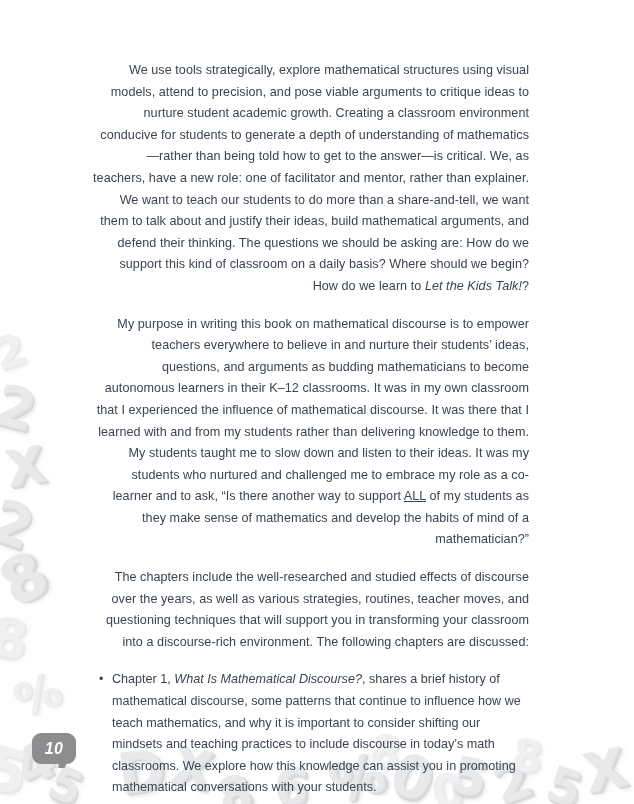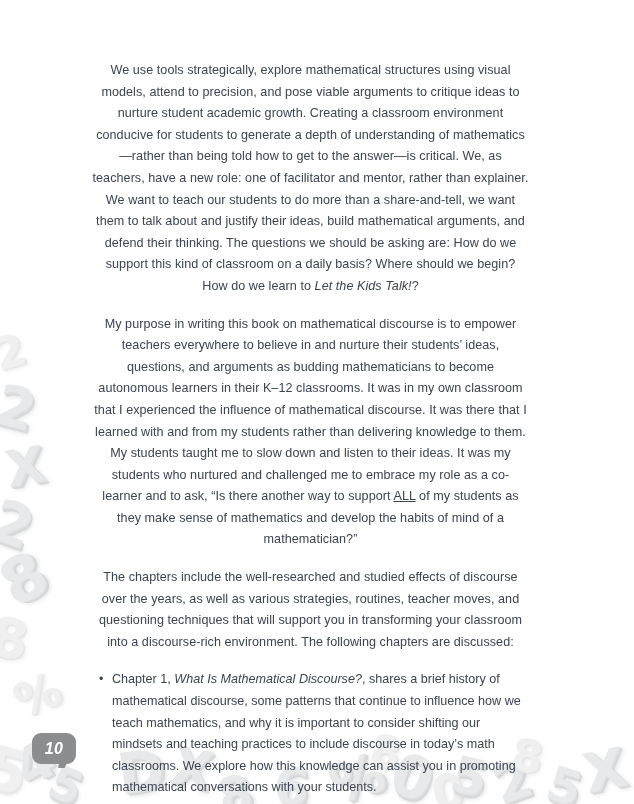--- a/index.html
+++ b/index.html
@@ -62,21 +62,21 @@
     top: 60px;
     width: 437px;
     z-index: 3;
   }
   p.body {
     margin: 0 0 16px 0;
     font-size: 12.6px;
     line-height: 21.6px;
     color: #3b4450;
     letter-spacing: 0.05px;
-    text-align: center;
+    text-align: right;
   }
   p.body:last-child { margin-bottom: 0; }
   .it { font-style: italic; }
   .it-u { text-decoration: underline; }
 
   ul.chapter-list {
     margin: 0;
     padding: 0;
     list-style: none;
   }

